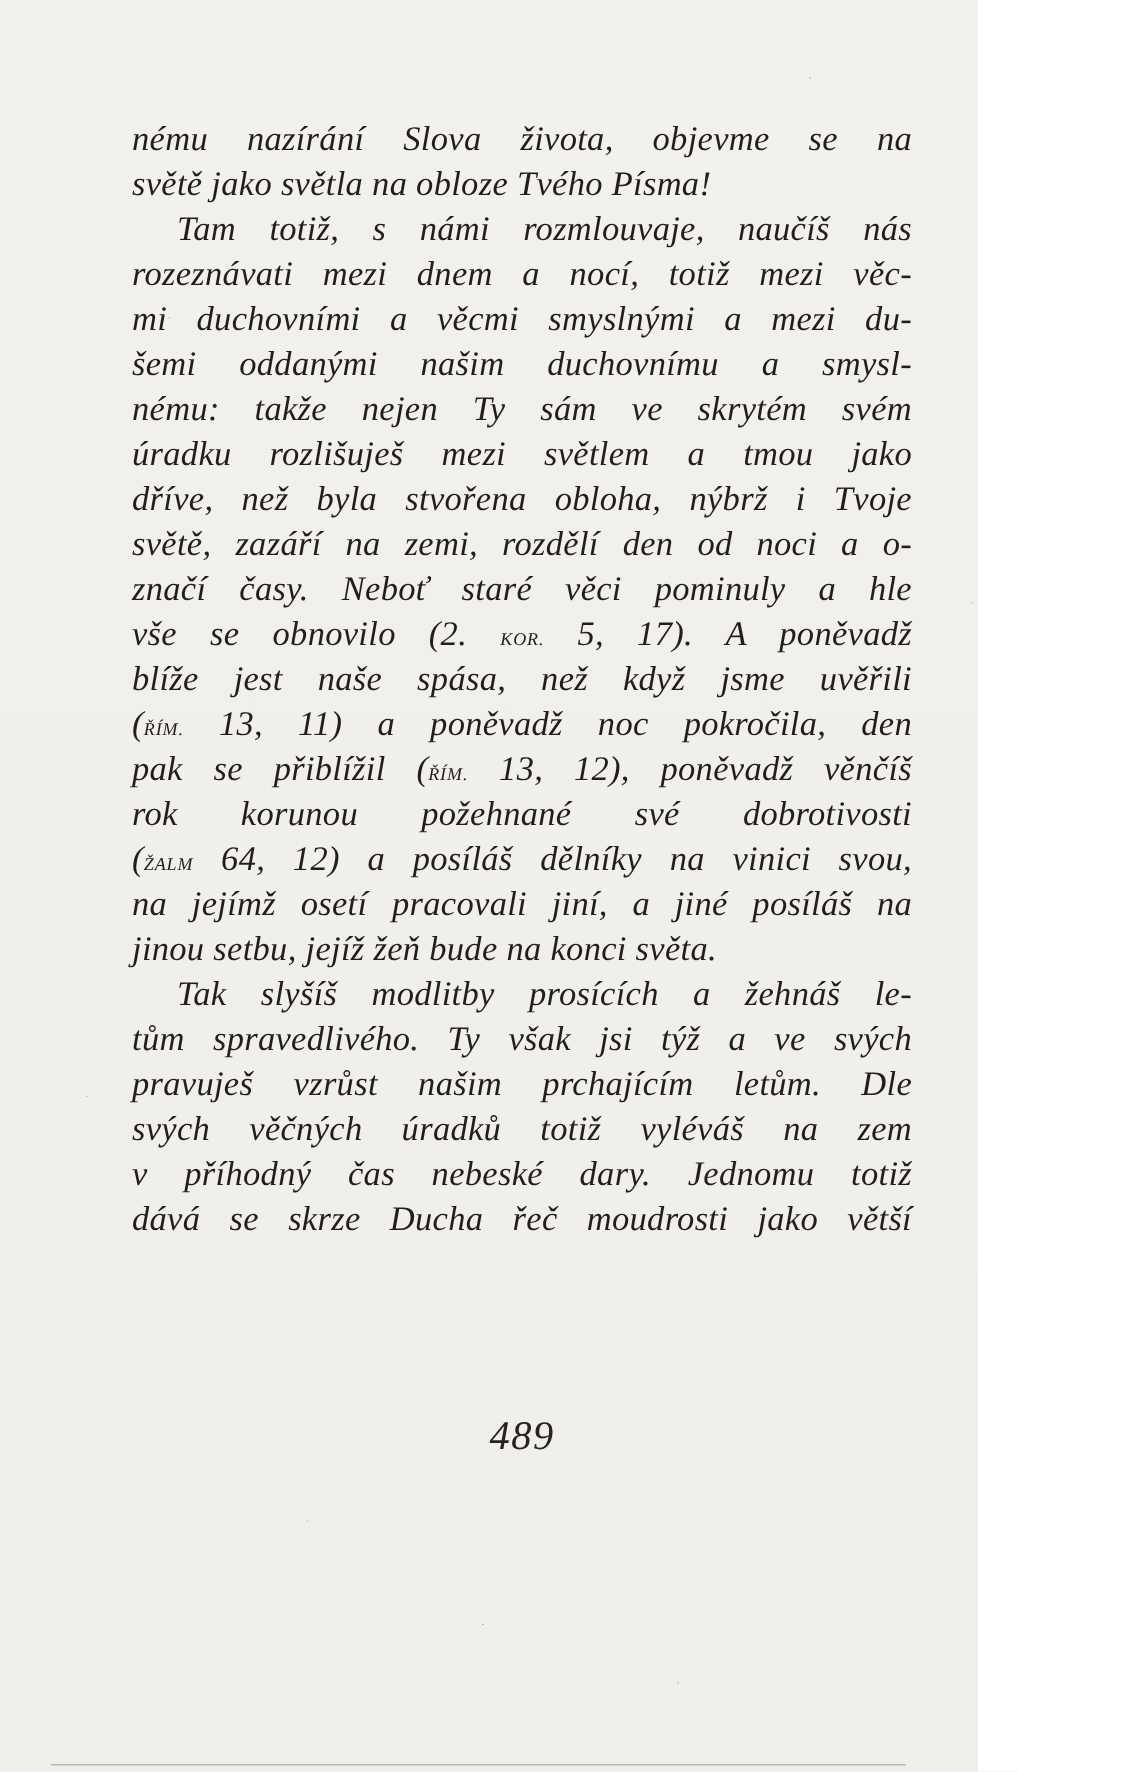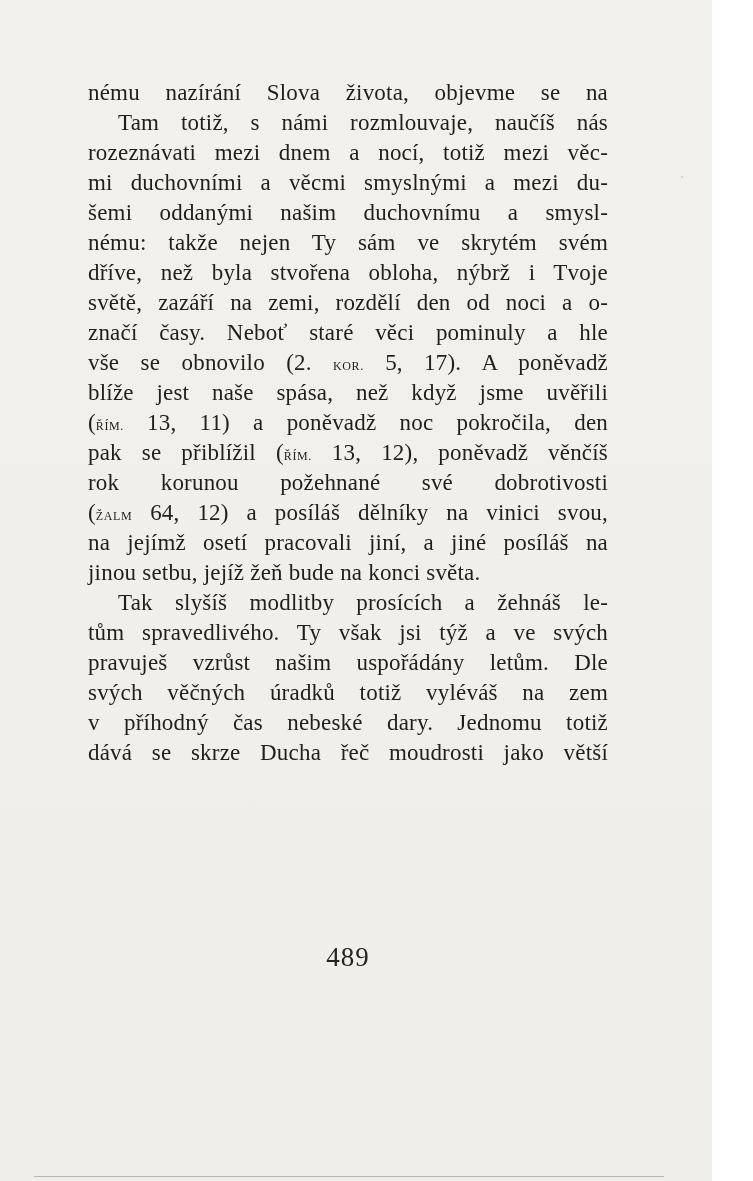--- a/index.html
+++ b/index.html
@@ -4,38 +4,39 @@
 <style>
   html, body {
     margin: 0;
     padding: 0;
   }
   body {
     font-family: "Liberation Serif", serif;
   }
   .page {
     position: relative;
-    width: 712px;
+    width: 652px;
     height: 1181px;
     overflow: hidden;
     background-color: #f1f0ec;
     
     background-image:
       radial-gradient(circle 1px at 113px 212px, #c9c7c0 40%, transparent 60%),
       radial-gradient(circle 1px at 322px 1083px, #c0beb7 40%, transparent 60%),
       radial-gradient(circle 1px at 648px 402px, #cccac3 40%, transparent 60%),
       radial-gradient(circle 1px at 671px 545px, #b8b6af 40%, transparent 60%),
       radial-gradient(circle 1px at 452px 1122px, #c5c3bc 40%, transparent 60%),
       radial-gradient(circle 1px at 58px 731px, #ccc9c2 40%, transparent 60%),
       radial-gradient(circle 1px at 701px 884px, #c3c1ba 40%, transparent 60%),
       radial-gradient(circle 1px at 205px 1014px, #c7c5be 40%, transparent 60%),
       radial-gradient(circle 1px at 540px 52px, #cac8c1 40%, transparent 60%),
       radial-gradient(circle 1.5px at 682px 177px, #c2c0b9 40%, transparent 60%),
       linear-gradient(180deg, #f2f1ed 0%, #f0efeb 55%, #efeeea 100%);
     color: #211e1b;
+    font-style: italic;
   }
   .text-block {
     position: absolute;
     left: 88px;
     top: 78px;
     width: 520px;
     font-size: 23px;
     line-height: 30px;
     letter-spacing: 0.2px;
   }
@@ -77,43 +78,45 @@
     background: rgba(118, 115, 108, 0.45);
   }
 </style>
 </head>
 <body>
 
 <div class="page" style="background-color: rgb(241, 240, 236); color: rgb(33, 30, 27);">
   <div class="text-block">
       <div class="paragraph">
         <div class="line">nému nazírání Slova života, objevme se na</div>
+        <div class="line last-line">světě jako světla na obloze Tvého Písma!</div>
       </div>
       <div class="paragraph">
         <div class="line indented">Tam totiž, s námi rozmlouvaje, naučíš nás</div>
         <div class="line">rozeznávati mezi dnem a nocí, totiž mezi věc-</div>
         <div class="line">mi duchovními a věcmi smyslnými a mezi du-</div>
         <div class="line">šemi oddanými našim duchovnímu a smysl-</div>
         <div class="line">nému: takže nejen Ty sám ve skrytém svém</div>
+        <div class="line">úradku rozlišuješ mezi světlem a tmou jako</div>
         <div class="line">dříve, než byla stvořena obloha, nýbrž i Tvoje</div>
         <div class="line">světě, zazáří na zemi, rozdělí den od noci a o-</div>
         <div class="line">značí časy. Neboť staré věci pominuly a hle</div>
         <div class="line">vše se obnovilo (2. <span class="sc">KOR.</span> 5, 17). A poněvadž</div>
         <div class="line">blíže jest naše spása, než když jsme uvěřili</div>
         <div class="line">(<span class="sc">ŘÍM.</span> 13, 11) a poněvadž noc pokročila, den</div>
         <div class="line">pak se přiblížil (<span class="sc">ŘÍM.</span> 13, 12), poněvadž věnčíš</div>
         <div class="line">rok korunou požehnané své dobrotivosti</div>
         <div class="line">(<span class="sc">ŽALM</span> 64, 12) a posíláš dělníky na vinici svou,</div>
         <div class="line">na jejímž osetí pracovali jiní, a jiné posíláš na</div>
         <div class="line last-line">jinou setbu, jejíž žeň bude na konci světa.</div>
       </div>
       <div class="paragraph">
         <div class="line indented">Tak slyšíš modlitby prosících a žehnáš le-</div>
         <div class="line">tům spravedlivého. Ty však jsi týž a ve svých</div>
-        <div class="line">pravuješ vzrůst našim uspořádány letům. Dle</div>
+        <div class="line">pravuješ vzrůst našim prchajícím letům. Dle</div>
         <div class="line">svých věčných úradků totiž vyléváš na zem</div>
         <div class="line">v příhodný čas nebeské dary. Jednomu totiž</div>
         <div class="line">dává se skrze Ducha řeč moudrosti jako větší</div>
       </div>
     </div>
   <div class="page-number">489</div>
   <div class="bottom-edge-line"></div>
 </div>
 
 </body></html>

